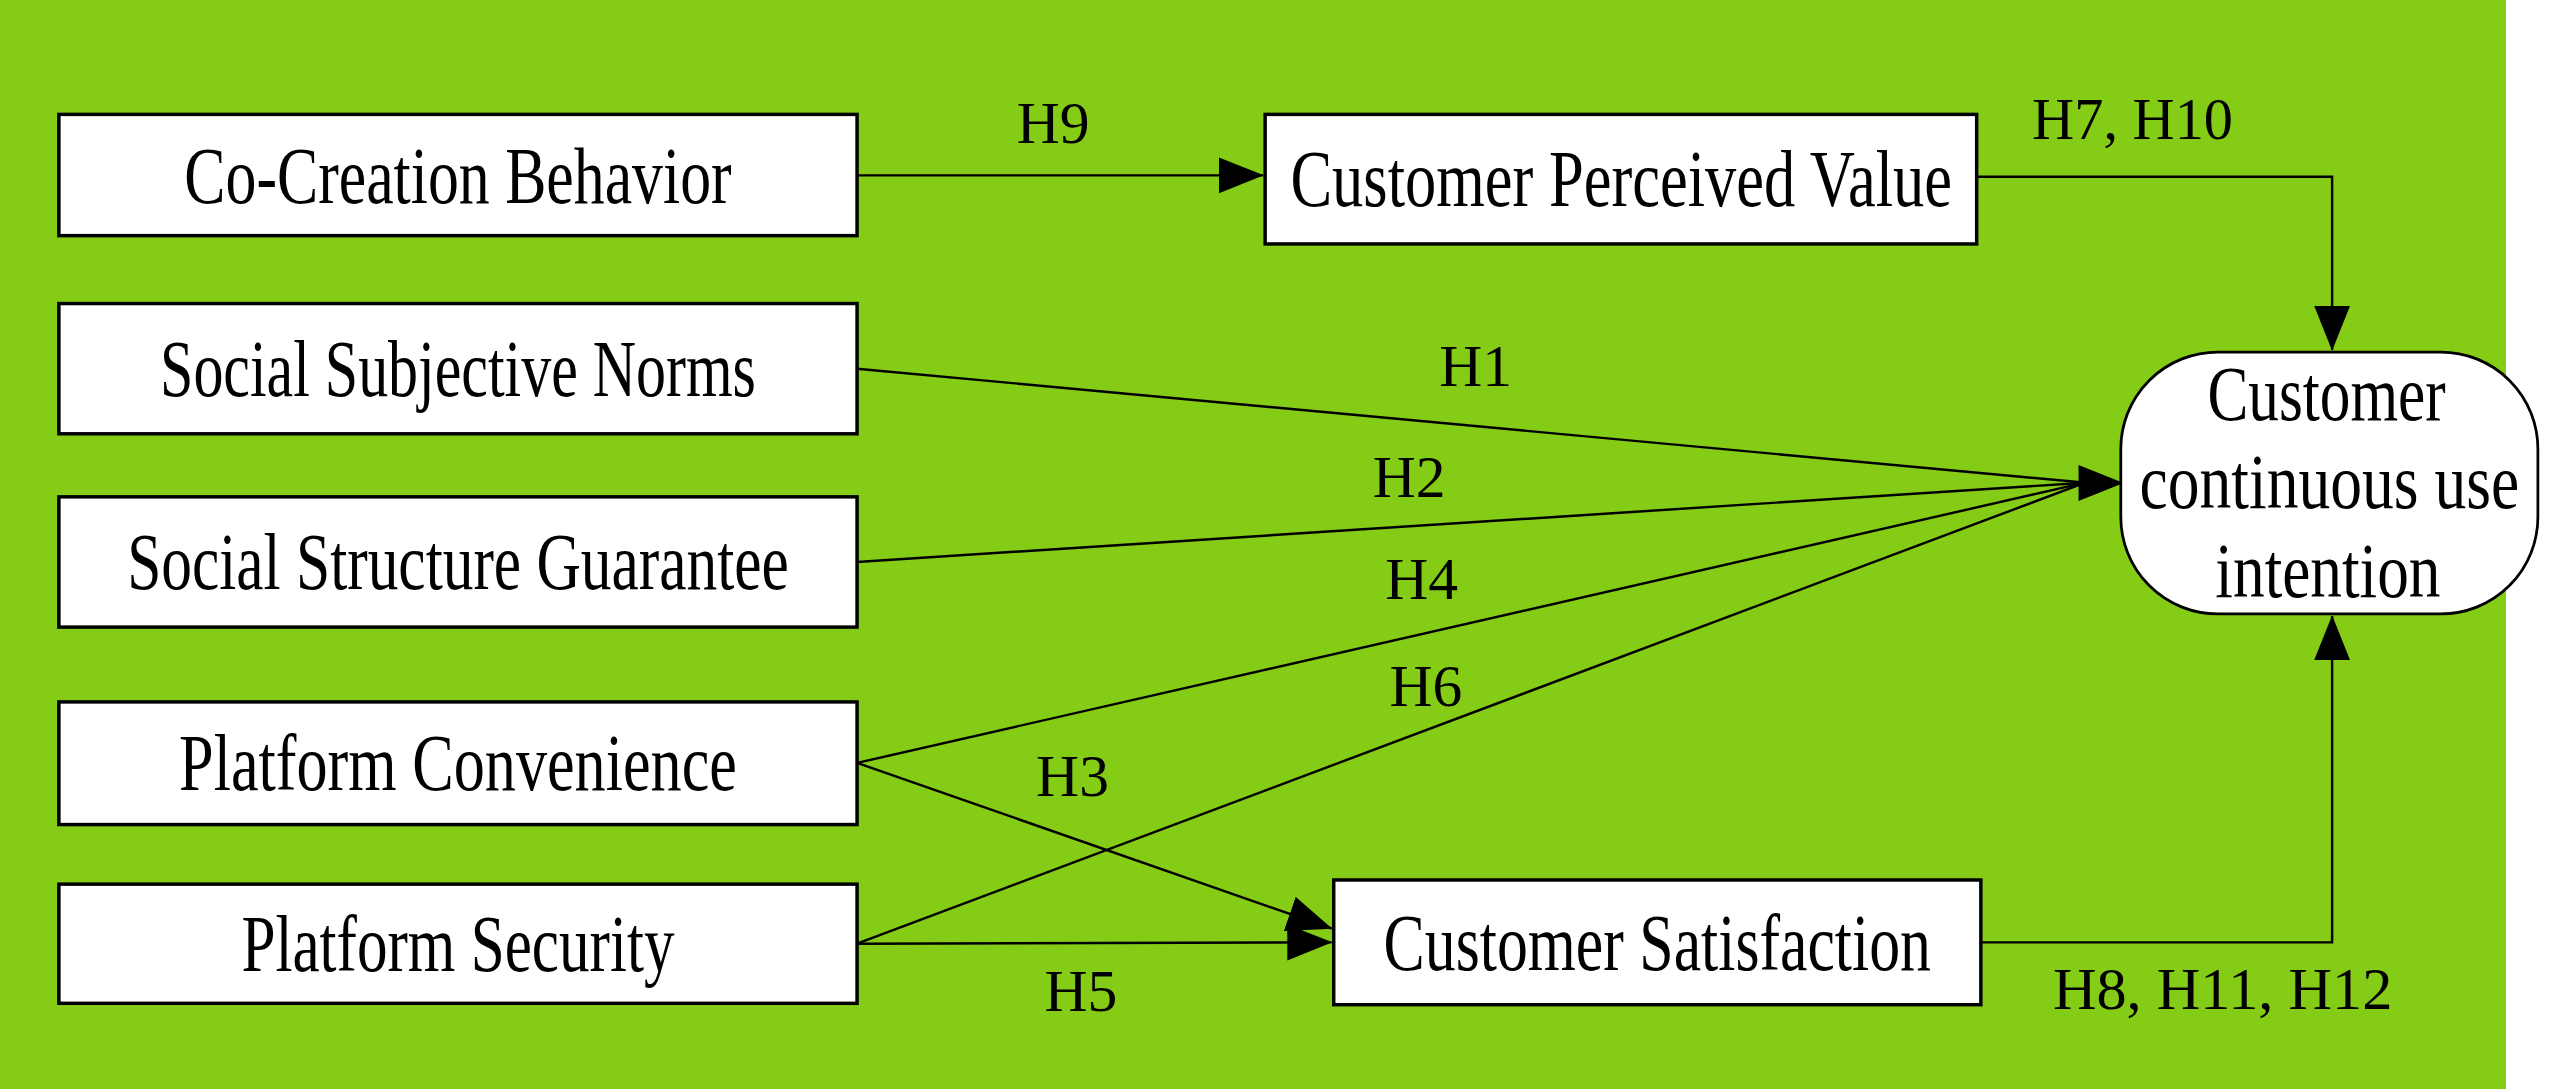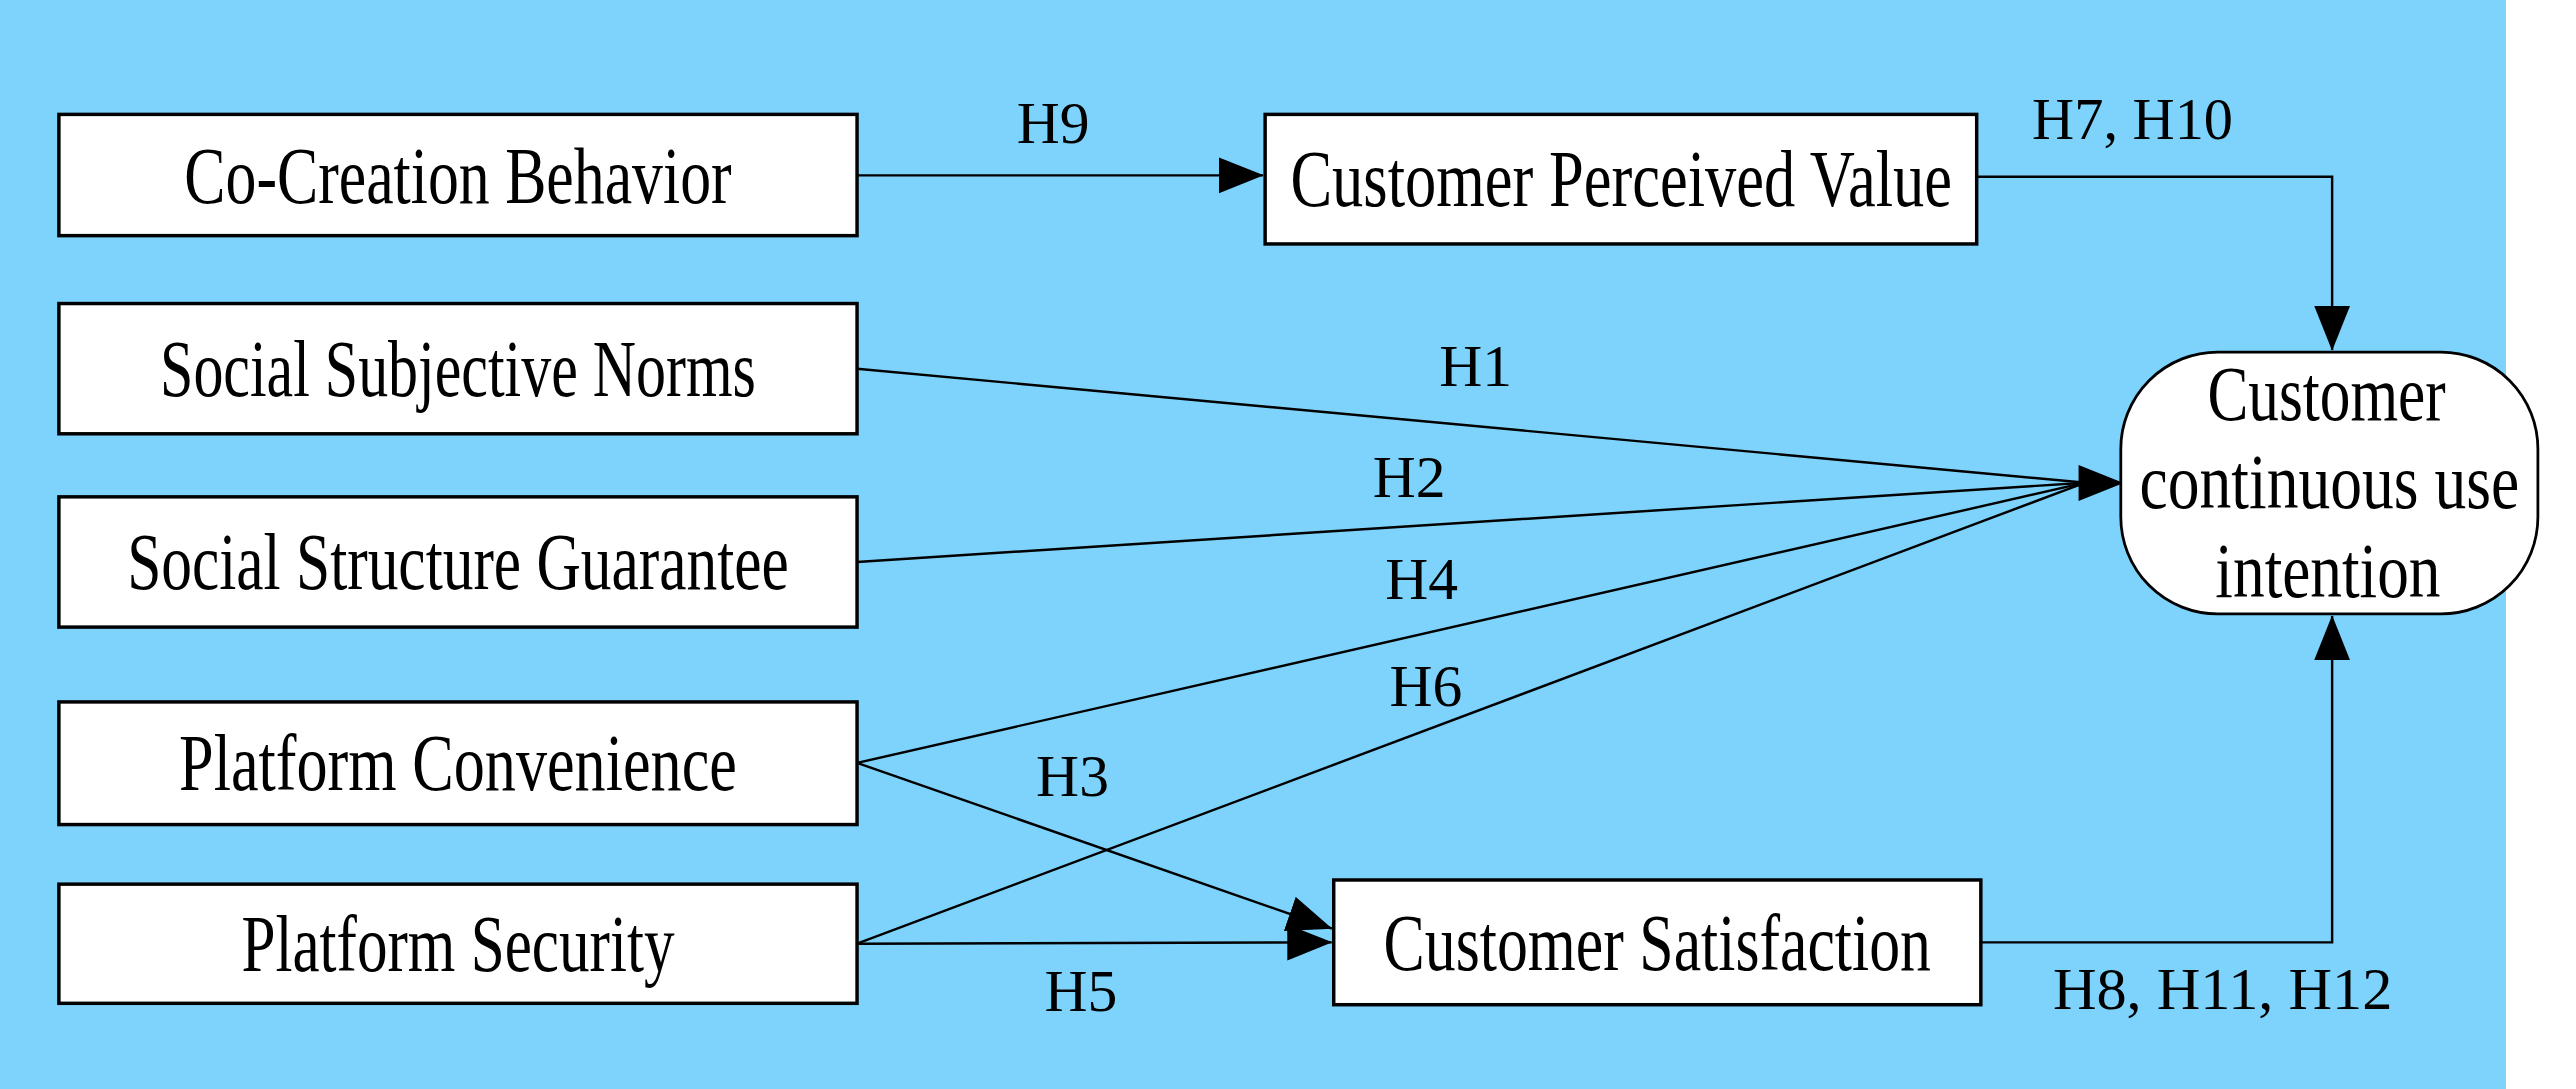--- a/index.html
+++ b/index.html
@@ -1,16 +1,16 @@
 <!DOCTYPE html>
 <html style="font-size:11px"><head>
 <meta charset="utf-8">
 <style>
   html, body { margin: 0; padding: 0; background: #ffffff; }
-  #stage { position: relative; width: 2506px; height: 1090px; background: #7dd3fc; }
+  #stage { position: relative; width: 2506px; height: 1090px; background: #84cc16; }
   svg { display: block; }
   text {
     font-family: "Liberation Serif", "DejaVu Serif", serif;
     fill: #000000;
   }
   .node-label { font-size: 116px; }
   .hyp-label  { font-size: 86px; }
   .intent-label { font-size: 112px; }
   .box { fill: #ffffff; stroke: #000000; stroke-width: 5; }
   .roundbox { fill: #ffffff; stroke: #000000; stroke-width: 4; }

